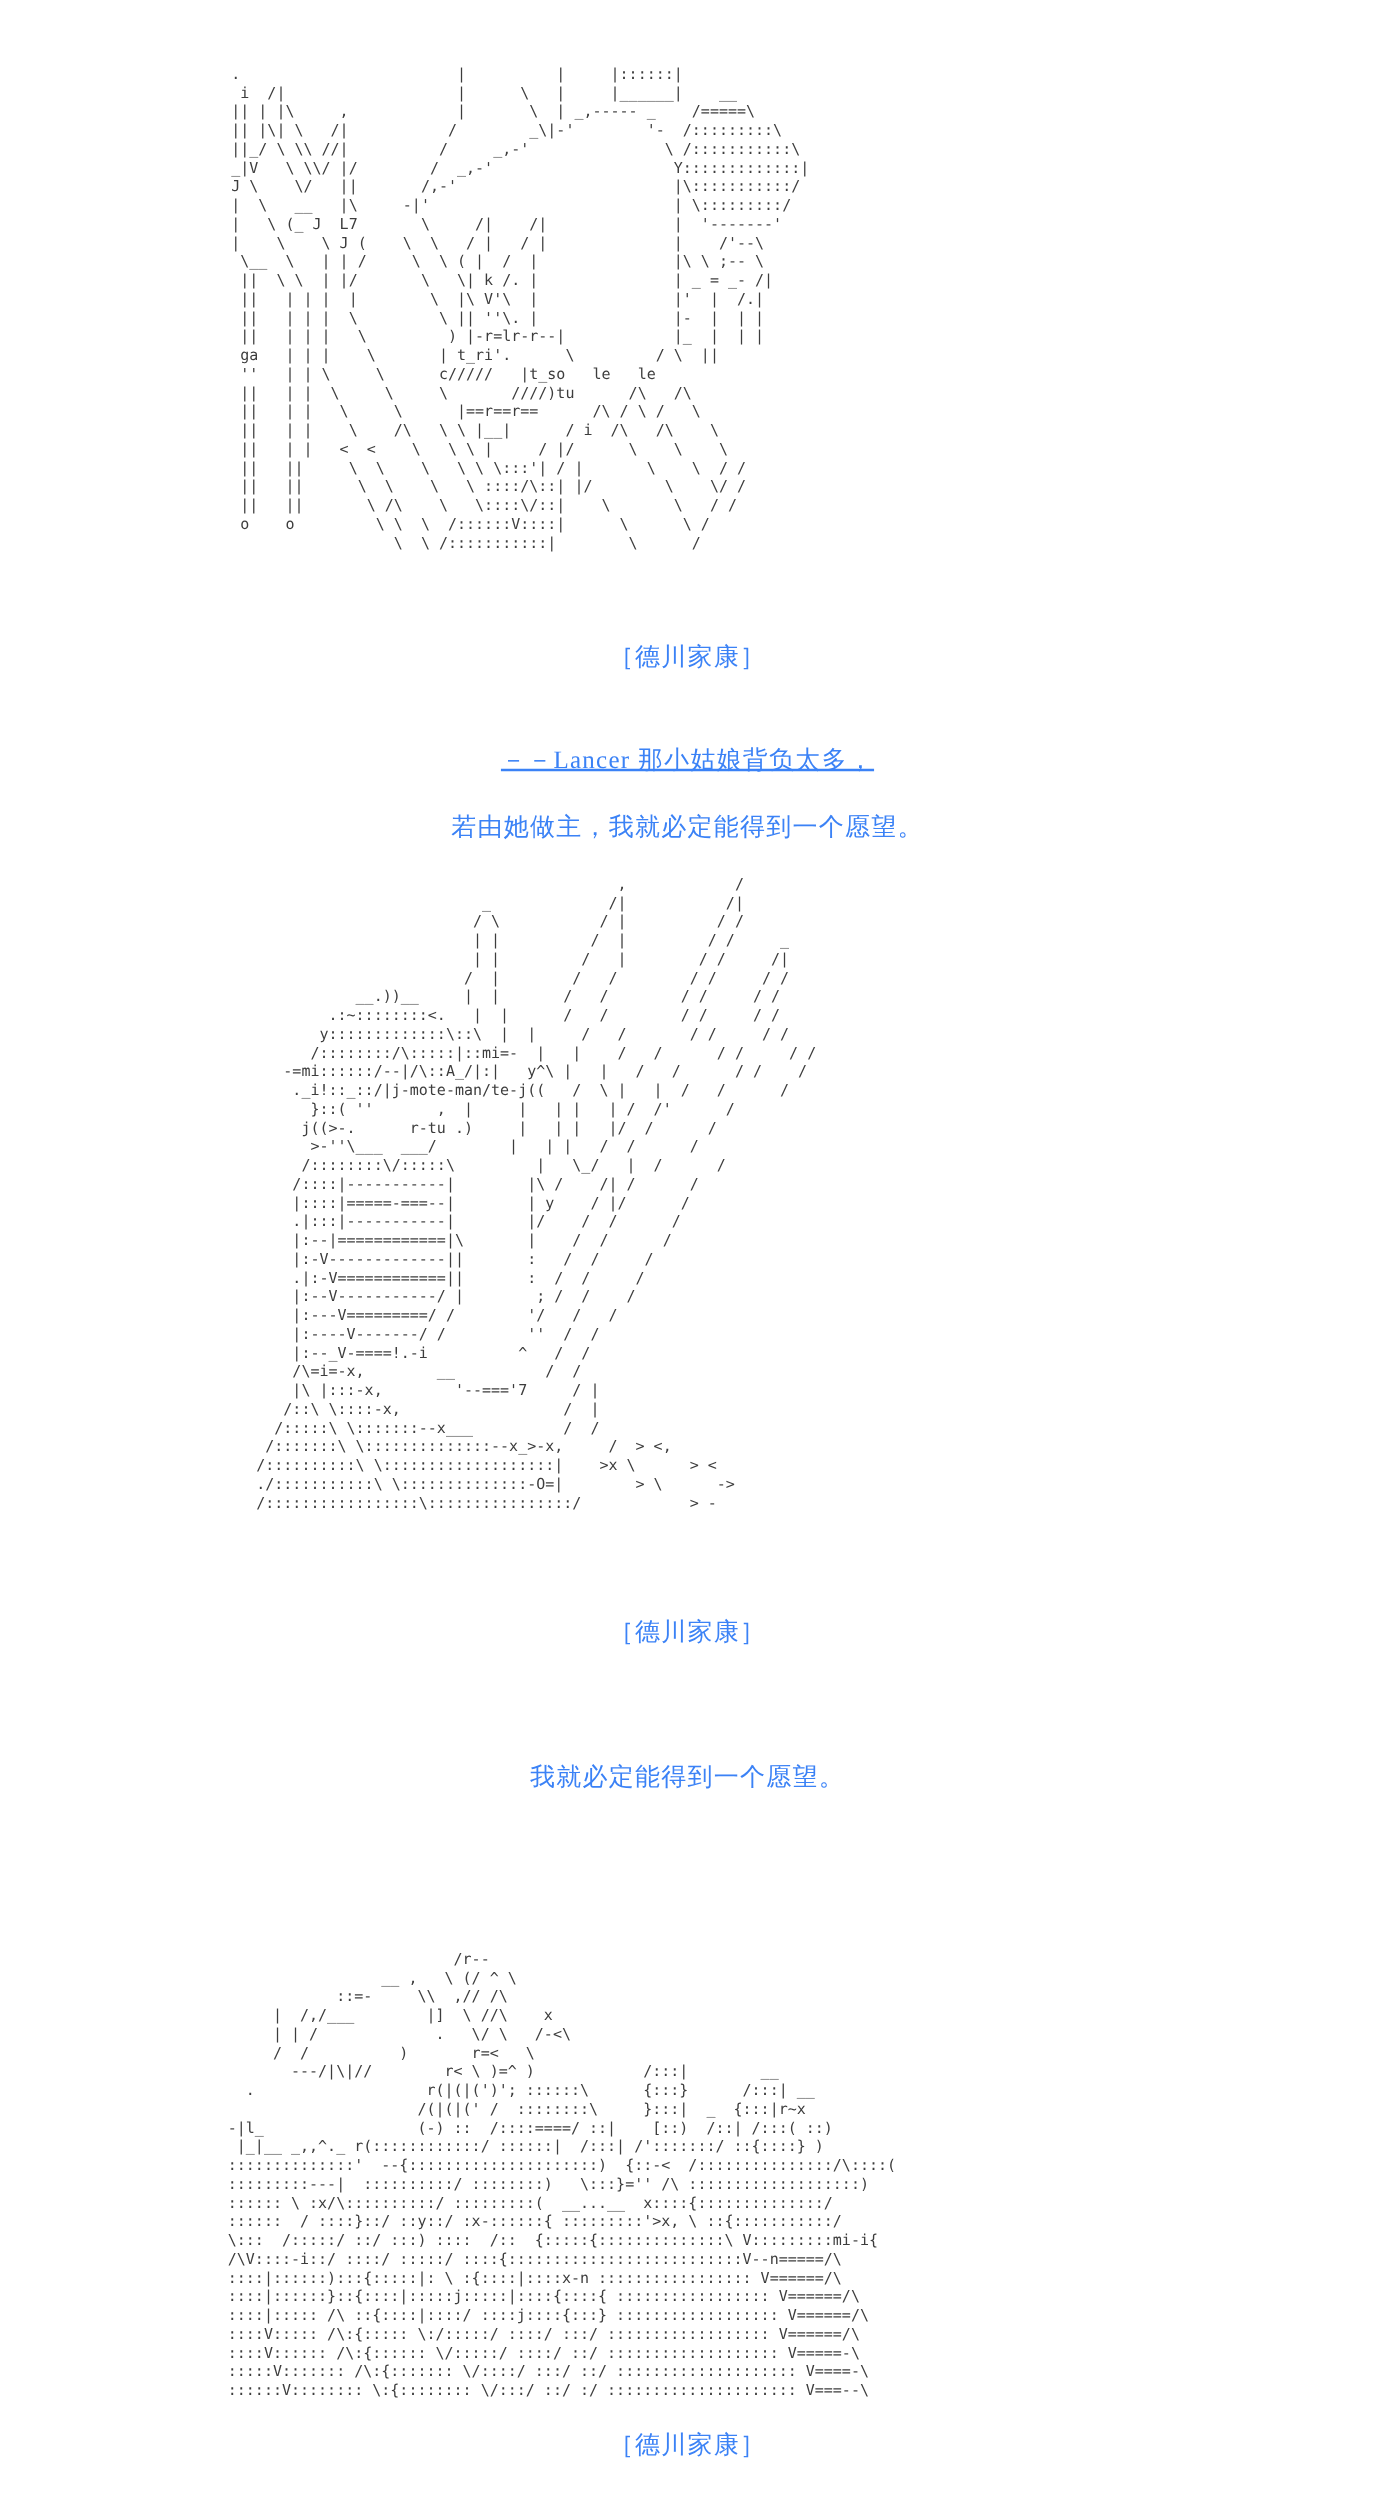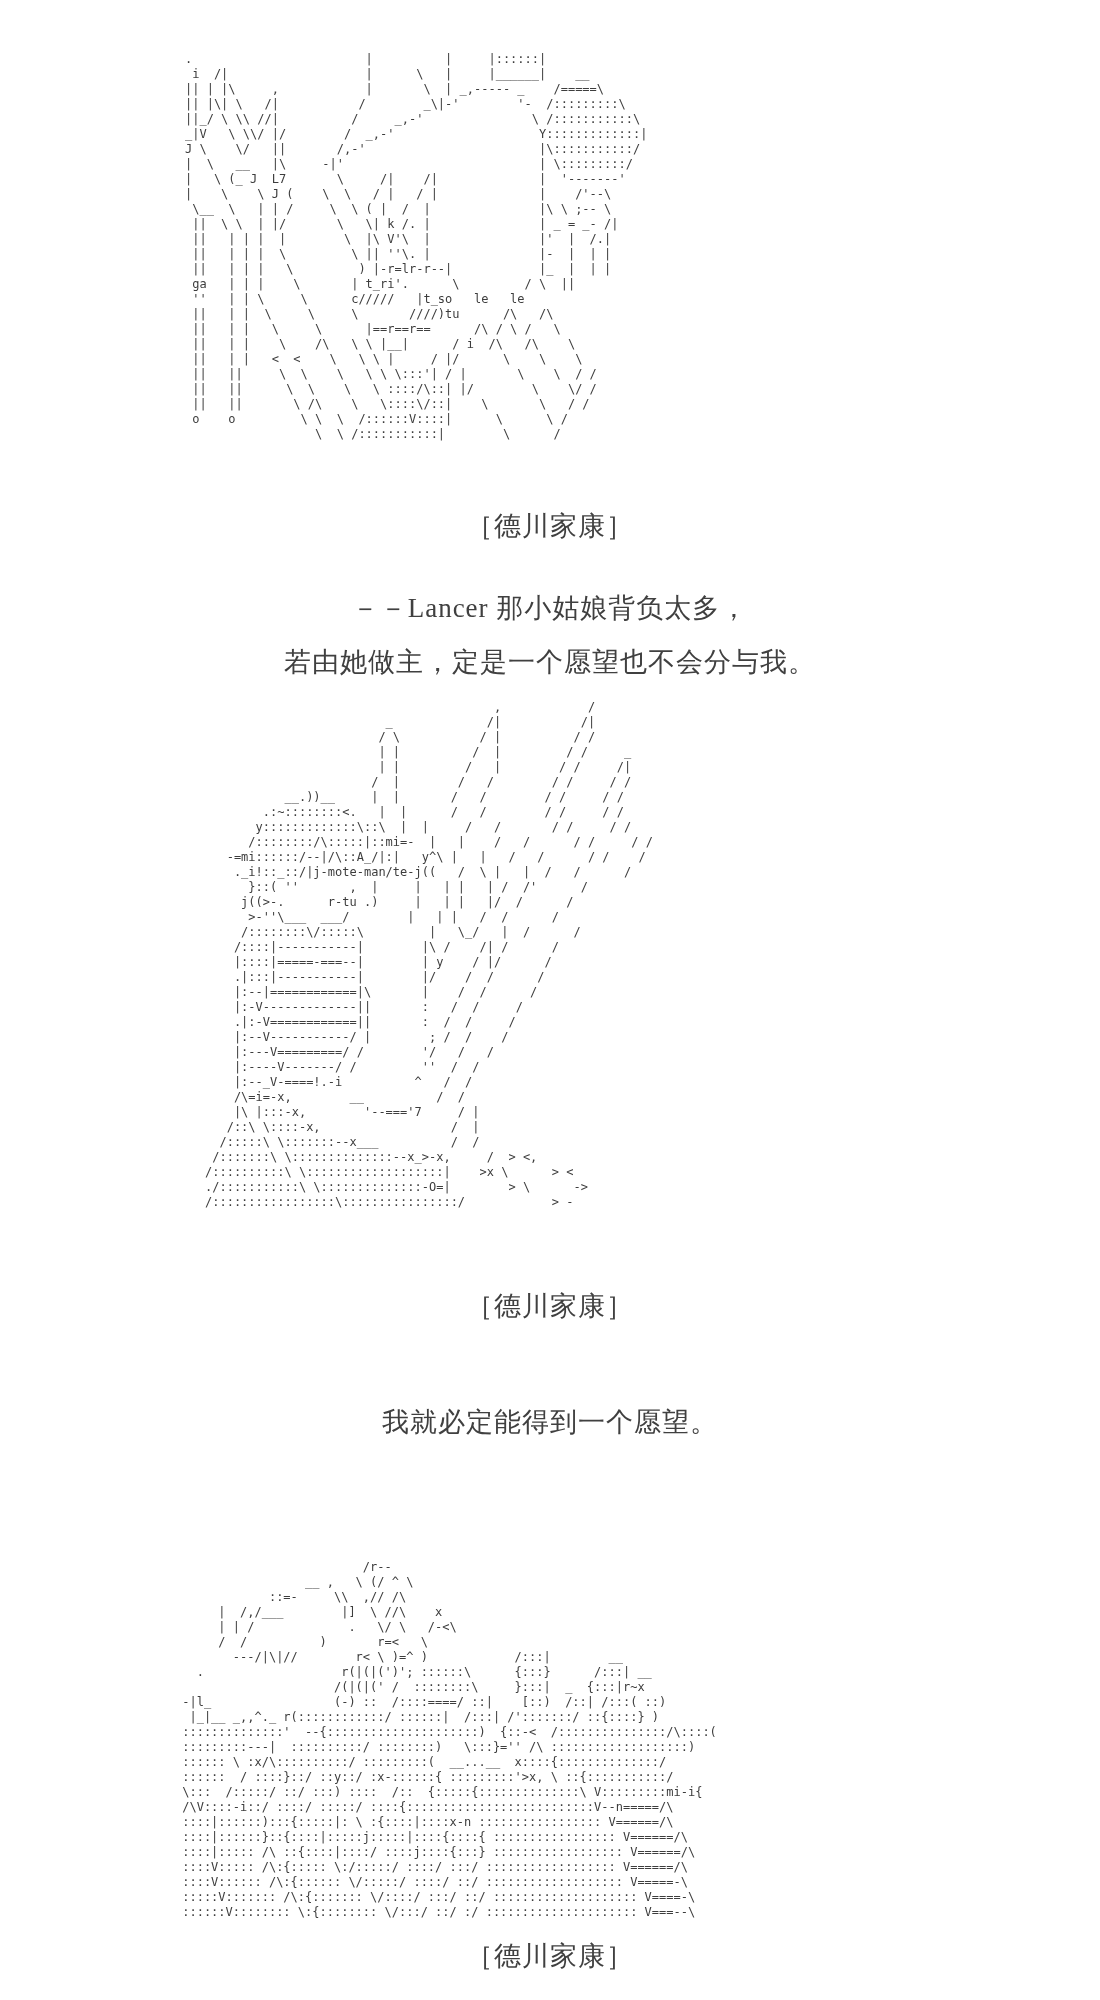--- a/index.html
+++ b/index.html
@@ -19,28 +19,28 @@
     font-size: 12px;
     line-height: 15px;
     color: #3d3d3d;
     white-space: pre;
   }
   .txt {
     position: absolute;
     left: 0;
     width: 100%;
     text-align: center;
-    font-size: 27px;
+    font-size: 20px;
     line-height: 32px;
-    color: #404040;
+    color: #3b82f6;
     letter-spacing: 1px;
   }
   #art1 { left: 185px; top: 52px; }
   #cap1 { top: 510px; }
-  #d1a  { top: 592px; }
+  #d1a  { top: 592px; text-decoration: underline; }
   #d1b  { top: 646px; }
   #art2 { left: 205px; top: 700px; }
   #cap2 { top: 1290px; }
   #d2a  { top: 1354px; }
   #d2b  { top: 1406px; }
   #art3 { left: 175px; top: 1560px; }
   #cap3 { top: 1940px; }
 </style>
 </head>
 <body>
@@ -71,21 +71,21 @@
  ||   ||     \  \    \   \ \ \:::'| / |       \    \  / /
  ||   ||      \  \    \   \ ::::/\::| |/        \    \/ /
  ||   ||       \ /\    \   \::::\/::|    \       \   / /
  o    o         \ \  \  /::::::V::::|      \      \ /
                   \  \ /:::::::::::|        \      /</pre>
 
   <div class="txt" id="cap1">［德川家康］</div>
 
   <div class="txt" id="d1a">－－Lancer 那小姑娘背负太多，</div>
 
-  <div class="txt" id="d1b">若由她做主，定是一个愿望也不会分与我。</div>
+  <div class="txt" id="d1b">若由她做主，我就必定能得到一个愿望。</div>
 
   <pre class="aa" id="art2">                                        ,            /
                          _             /|           /|
                         / \           / |          / /
                         | |          /  |         / /     _
                         | |         /   |        / /     /|
                        /  |        /   /        / /     / /
            __.))__     |  |       /   /        / /     / /
         .:~::::::::&lt;.   |  |      /   /        / /     / /
        y:::::::::::::\::\  |  |     /   /       / /     / /

